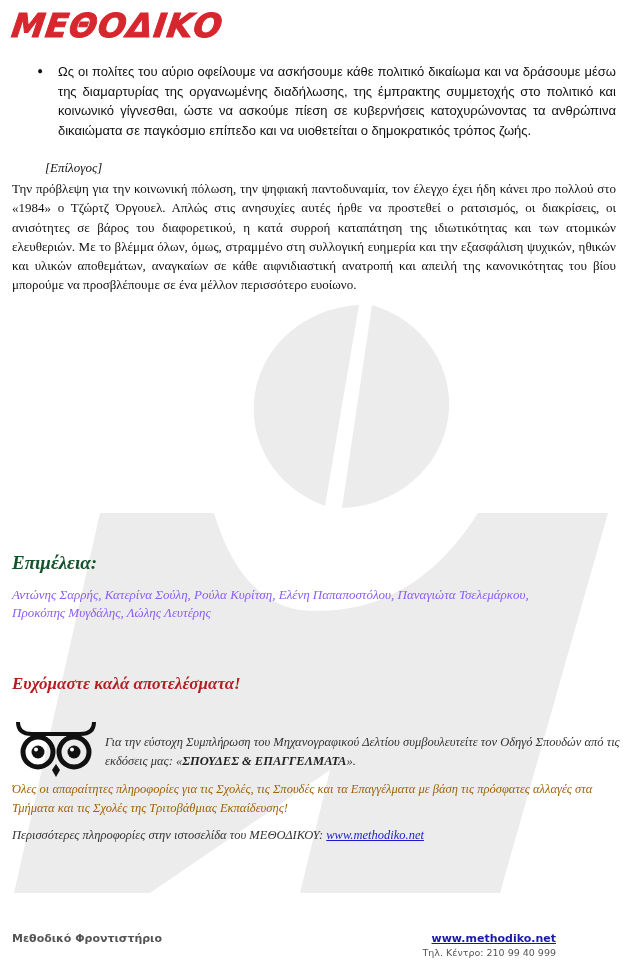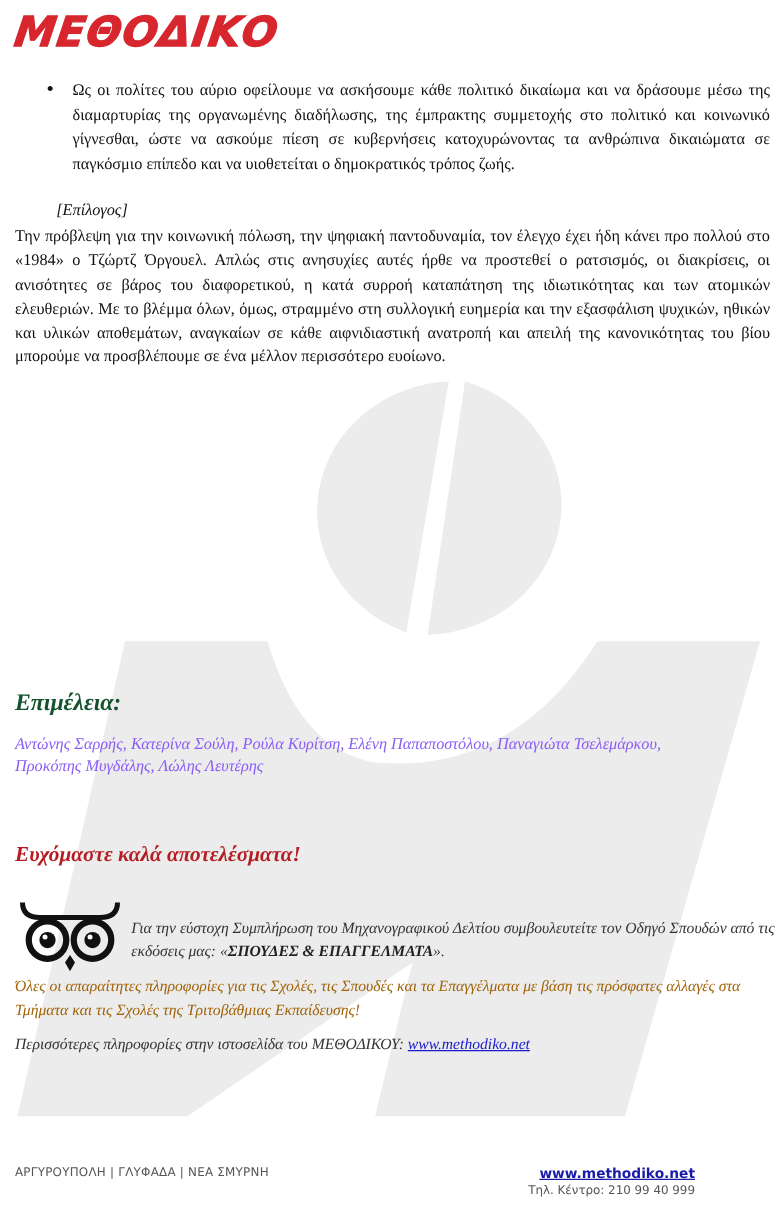--- a/index.html
+++ b/index.html
@@ -18,21 +18,21 @@
       color: #d7262e; font-size: 33px; letter-spacing: 1px;
       transform: skewX(-8deg);
       -webkit-text-stroke: 1px #d7262e;
     }
 
     .bullet-block { left: 36px; top: 62px; width: 580px; }
     .bullet-row { display: flex; }
     .bullet-dot { width: 22px; font-size: 14px; line-height: 20px; }
     .bullet-text {
       font-size: 13px; line-height: 19.5px; text-align: justify; width: 558px;
-      font-family: Liberation Serif, serif;
+      font-family: Liberation Sans, sans-serif;
     }
 
     .epilogue-title { left: 12px; top: 160px; font-size: 13px; font-style: italic; font-family: "Liberation Serif", serif; margin-left: 33px; }
     .epilogue-body {
       left: 12px; top: 179px; width: 604px;
       font-size: 13px; line-height: 19.3px; text-align: justify;
       font-family: "Liberation Serif", serif;
     }
 
     .credits-label { left: 12px; top: 552px; font-size: 19px; font-weight: bold; font-style: italic; font-family: "Liberation Serif", serif; color: #14532d; }
@@ -100,19 +100,19 @@
   <span>Για την εύστοχη Συμπλήρωση του Μηχανογραφικού Δελτίου συμβουλευτείτε τον Οδηγό Σπουδών από τις εκδόσεις μας: «</span><b>ΣΠΟΥΔΕΣ &amp; ΕΠΑΓΓΕΛΜΑΤΑ</b><span>».</span>
 </div>
 
 <div class="layer info-text">Όλες οι απαραίτητες πληροφορίες για τις Σχολές, τις Σπουδές και τα Επαγγέλματα με βάση τις πρόσφατες αλλαγές στα Τμήματα και τις Σχολές της Τριτοβάθμιας Εκπαίδευσης!</div>
 
 <div class="layer more-text">
   <span>Περισσότερες πληροφορίες στην ιστοσελίδα του ΜΕΘΟΔΙΚΟΥ: </span><a>www.methodiko.net</a>
 </div>
 
 <div class="layer footer-left">
-  <div class="footer-branches">ΑΡΓΥΡΟΥΠΟΛΗ | ΓΛΥΦΑΔΑ | ΝΕΑ ΣΜΥΡΝΗ</div>
+  <div class="footer-company">Μεθοδικό Φροντιστήριο</div>
 </div>
 
 <div class="layer footer-right">
   <div class="footer-url">www.methodiko.net</div>
   <div class="footer-phone">Τηλ. Κέντρο: 210 99 40 999</div>
 </div>
 
 </body></html>

